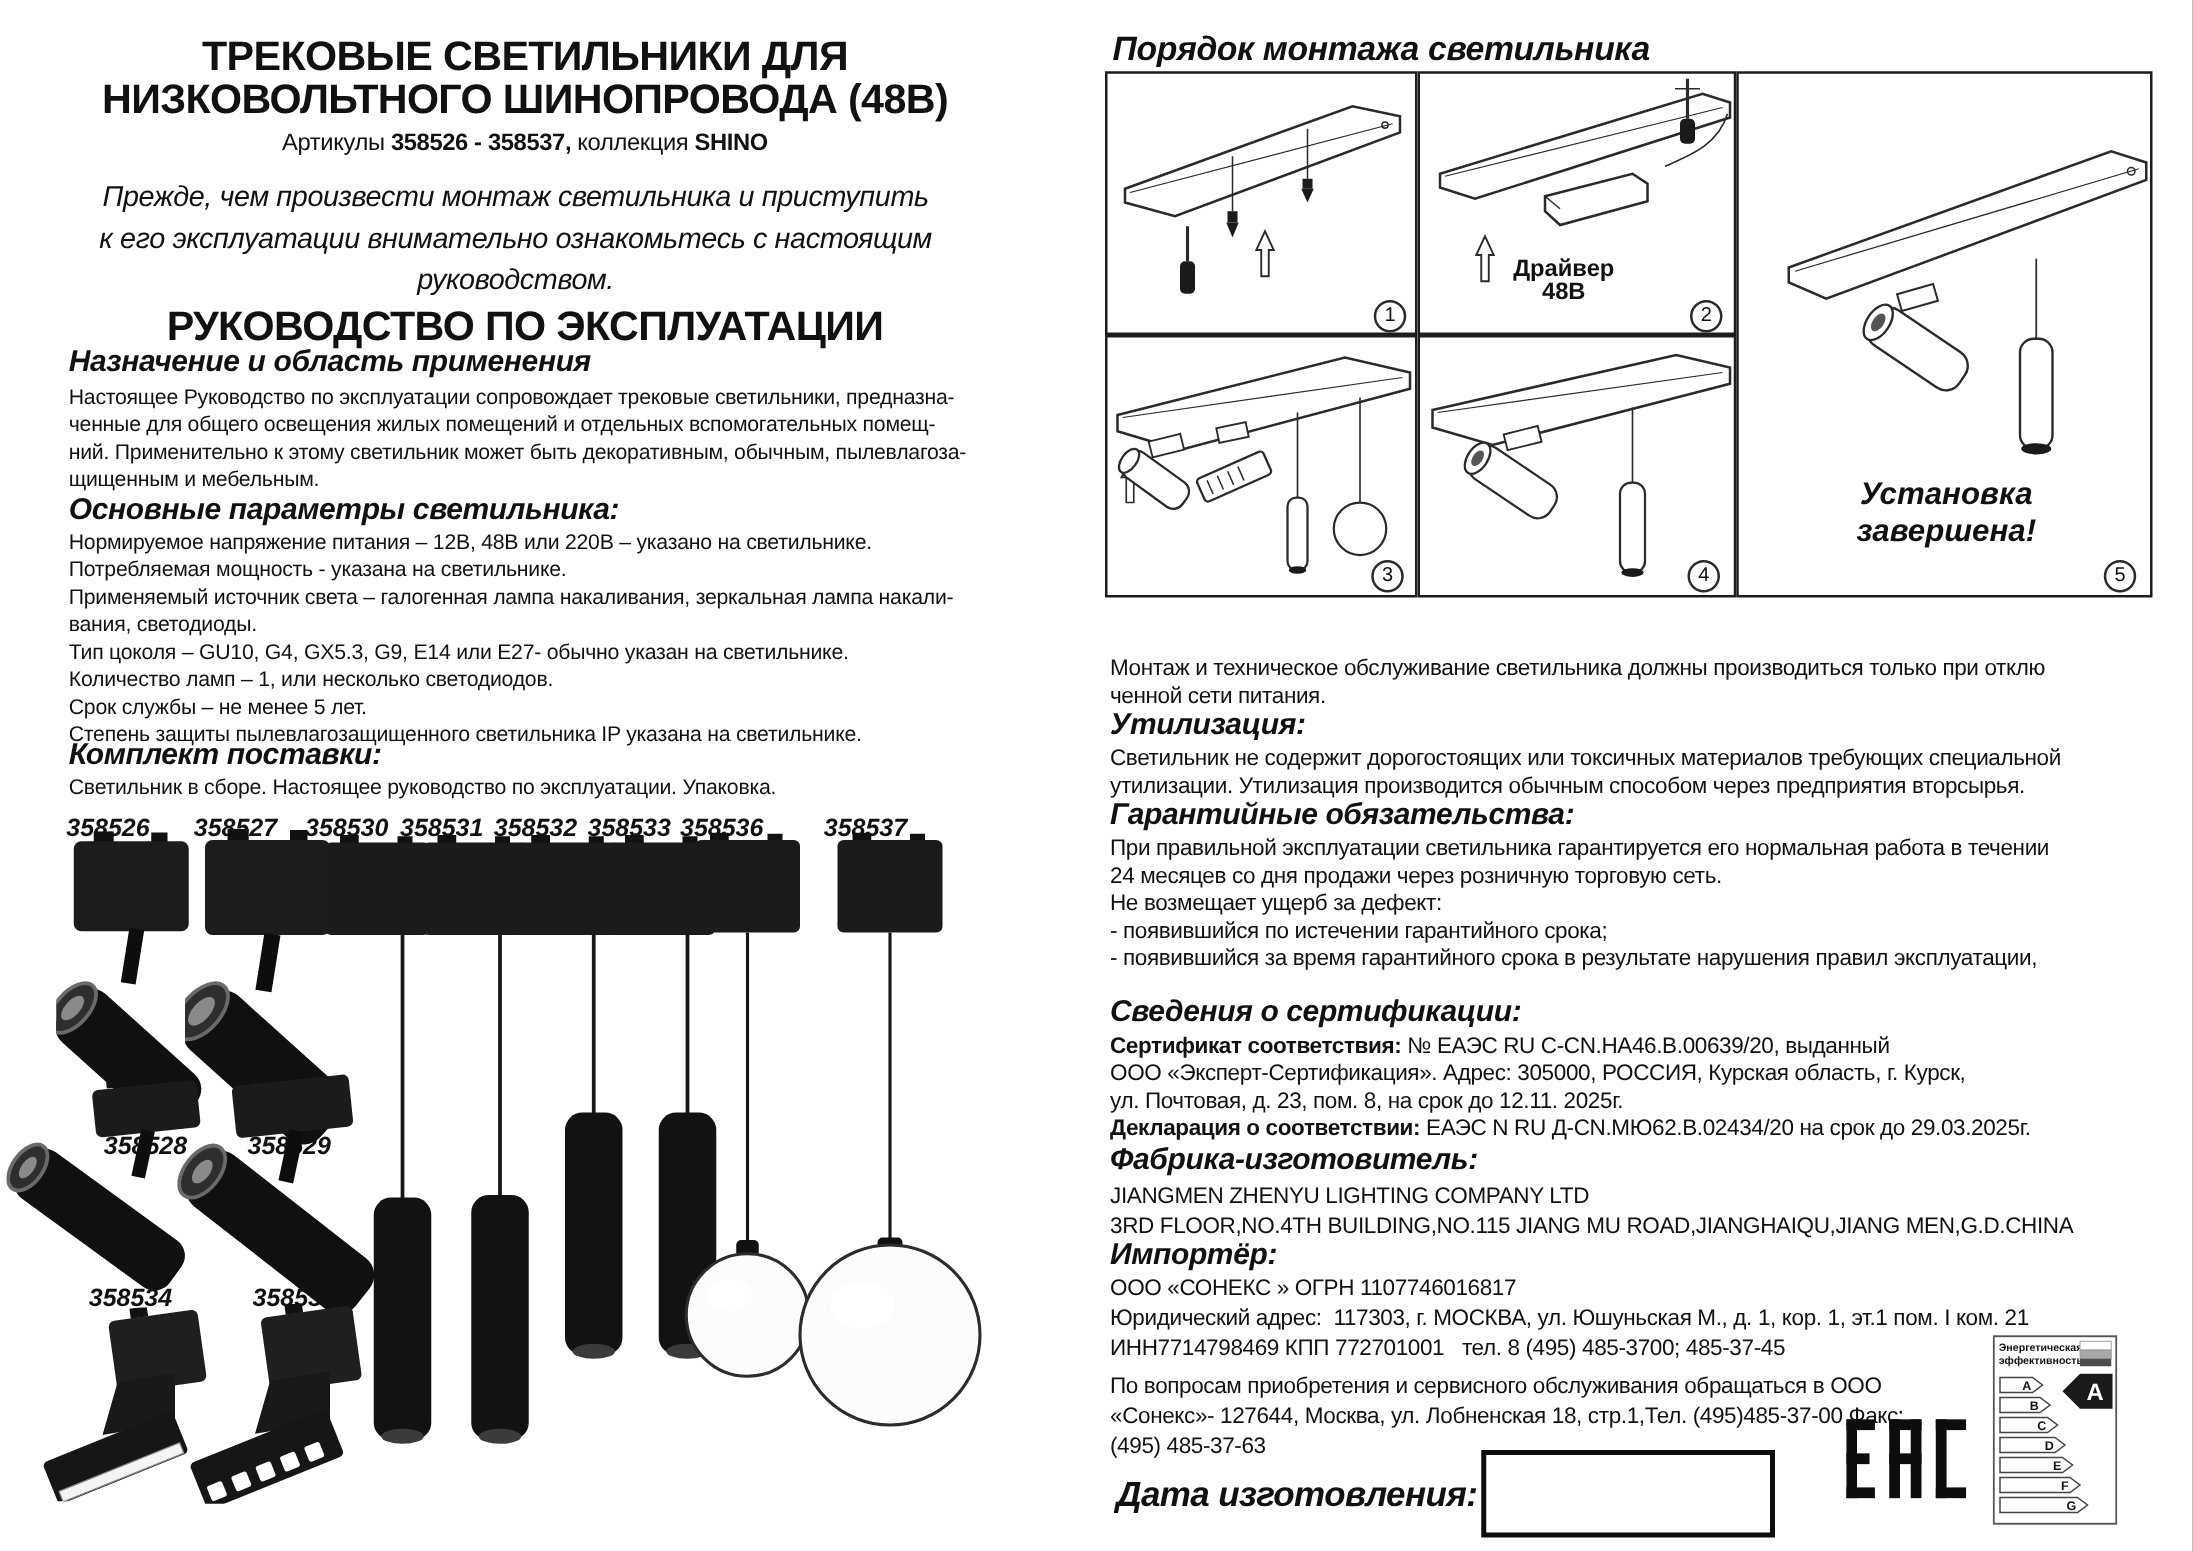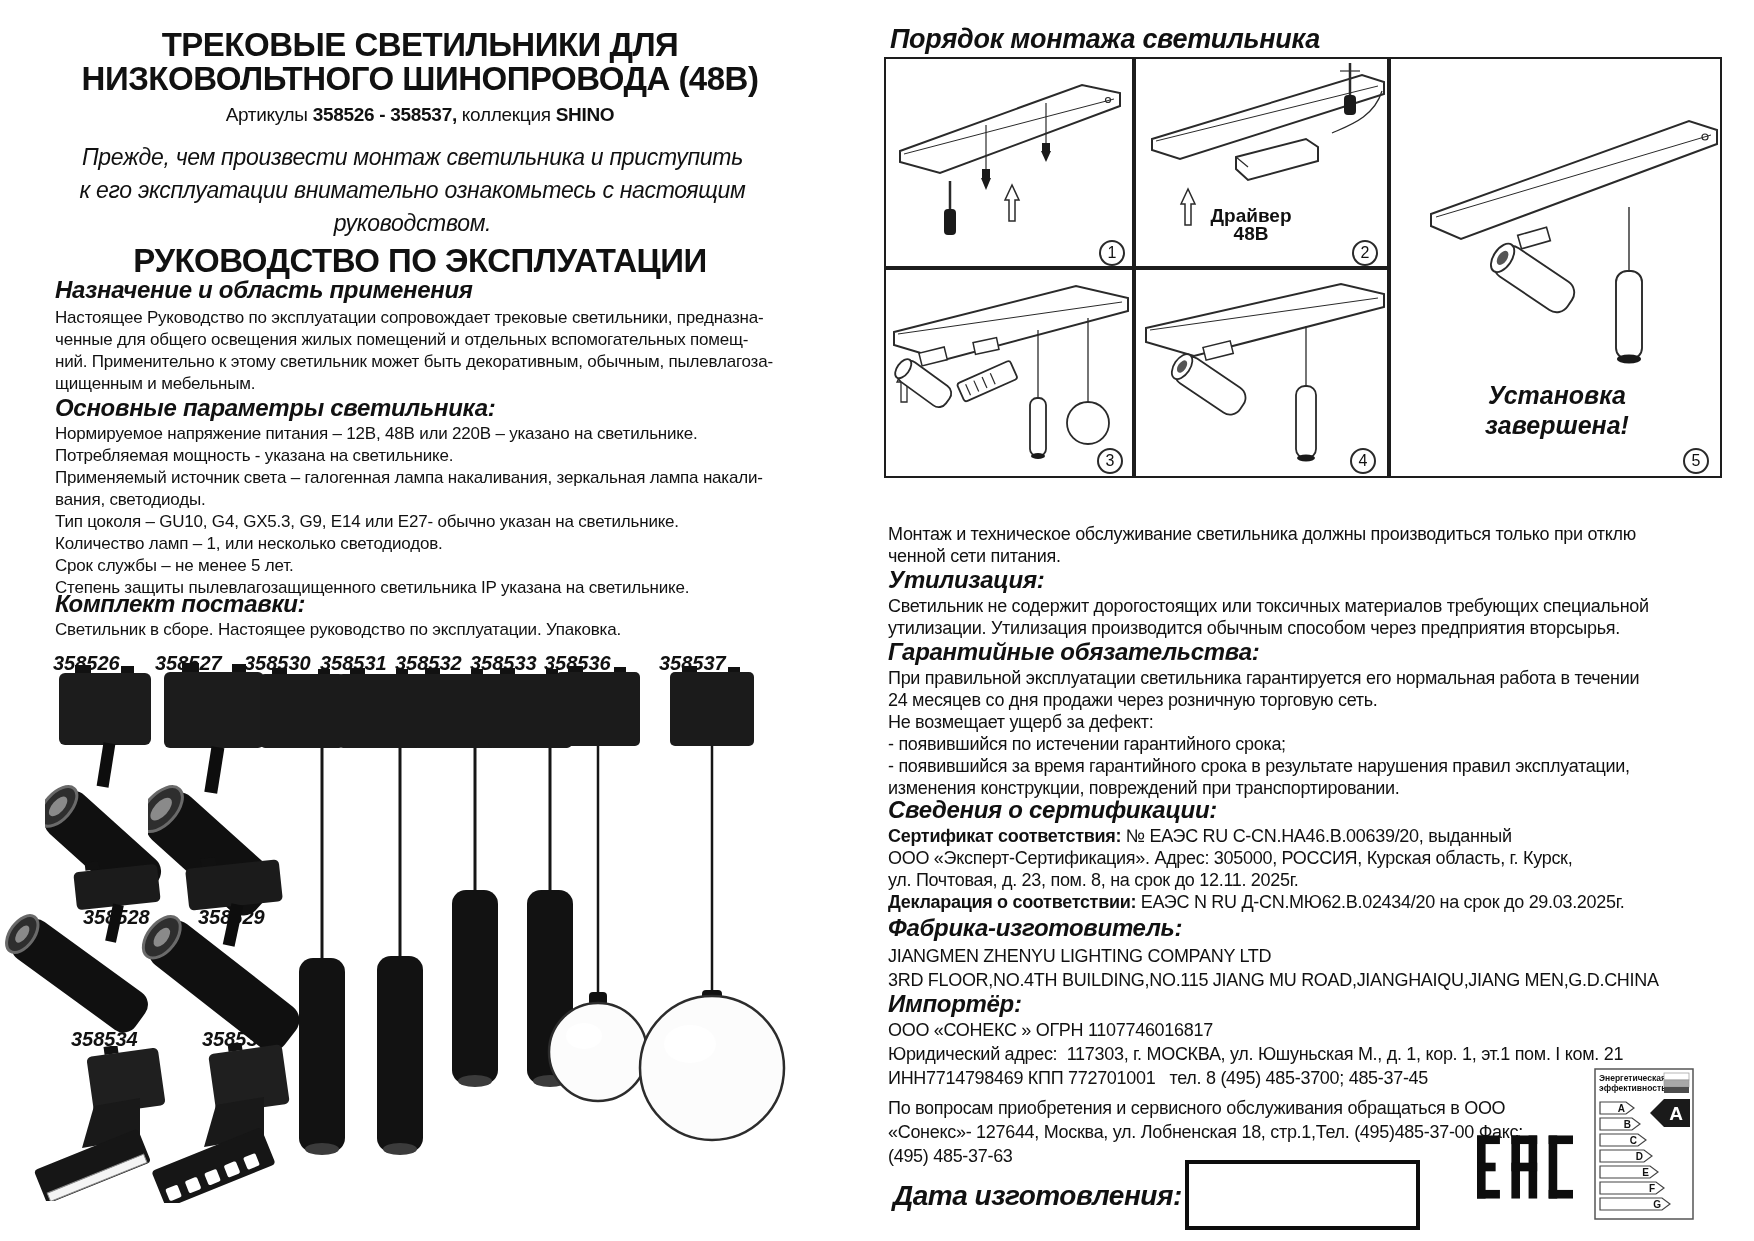--- a/index.html
+++ b/index.html
@@ -308,21 +308,20 @@
   <div class="abs sh" style="left:888px;top:566px;">Утилизация:</div>
   <div class="abs rl" style="left:888px;top:596px;">Светильник не содержит дорогостоящих или токсичных материалов требующих специальной</div>
   <div class="abs rl" style="left:888px;top:618px;">утилизации. Утилизация производится обычным способом через предприятия вторсырья.</div>
 
   <div class="abs sh" style="left:888px;top:638px;">Гарантийные обязательства:</div>
   <div class="abs rl" style="left:888px;top:668px;">При правильной эксплуатации светильника гарантируется его нормальная работа в течении</div>
   <div class="abs rl" style="left:888px;top:690px;">24 месяцев со дня продажи через розничную торговую сеть.</div>
   <div class="abs rl" style="left:888px;top:712px;">Не возмещает ущерб за дефект:</div>
   <div class="abs rl" style="left:888px;top:734px;">- появившийся по истечении гарантийного срока;</div>
   <div class="abs rl" style="left:888px;top:756px;">- появившийся за время гарантийного срока в результате нарушения правил эксплуатации,</div>
-  <div class="abs rl" style="left:888px;top:778px;">изменения конструкции, повреждений при транспортировании.</div>
 
   <div class="abs sh" style="left:888px;top:796px;">Сведения о сертификации:</div>
   <div class="abs rl" style="left:888px;top:826px;"><span class="b">Сертификат соответствия:</span><span> № ЕАЭС RU C-CN.НА46.В.00639/20, выданный</span></div>
   <div class="abs rl" style="left:888px;top:848px;">ООО «Эксперт-Сертификация». Адрес: 305000, РОССИЯ, Курская область, г. Курск,</div>
   <div class="abs rl" style="left:888px;top:870px;">ул. Почтовая, д. 23, пом. 8, на срок до 12.11. 2025г.</div>
   <div class="abs rl" style="left:888px;top:892px;"><span class="b">Декларация о соответствии:</span><span> ЕАЭС N RU Д-CN.МЮ62.В.02434/20 на срок до 29.03.2025г.</span></div>
 
   <div class="abs sh" style="left:888px;top:914px;">Фабрика-изготовитель:</div>
   <div class="abs rl" style="left:888px;top:946px;">JIANGMEN ZHENYU LIGHTING COMPANY LTD</div>
   <div class="abs rl" style="left:888px;top:970px;">3RD FLOOR,NO.4TH BUILDING,NO.115 JIANG MU ROAD,JIANGHAIQU,JIANG MEN,G.D.CHINA</div>

